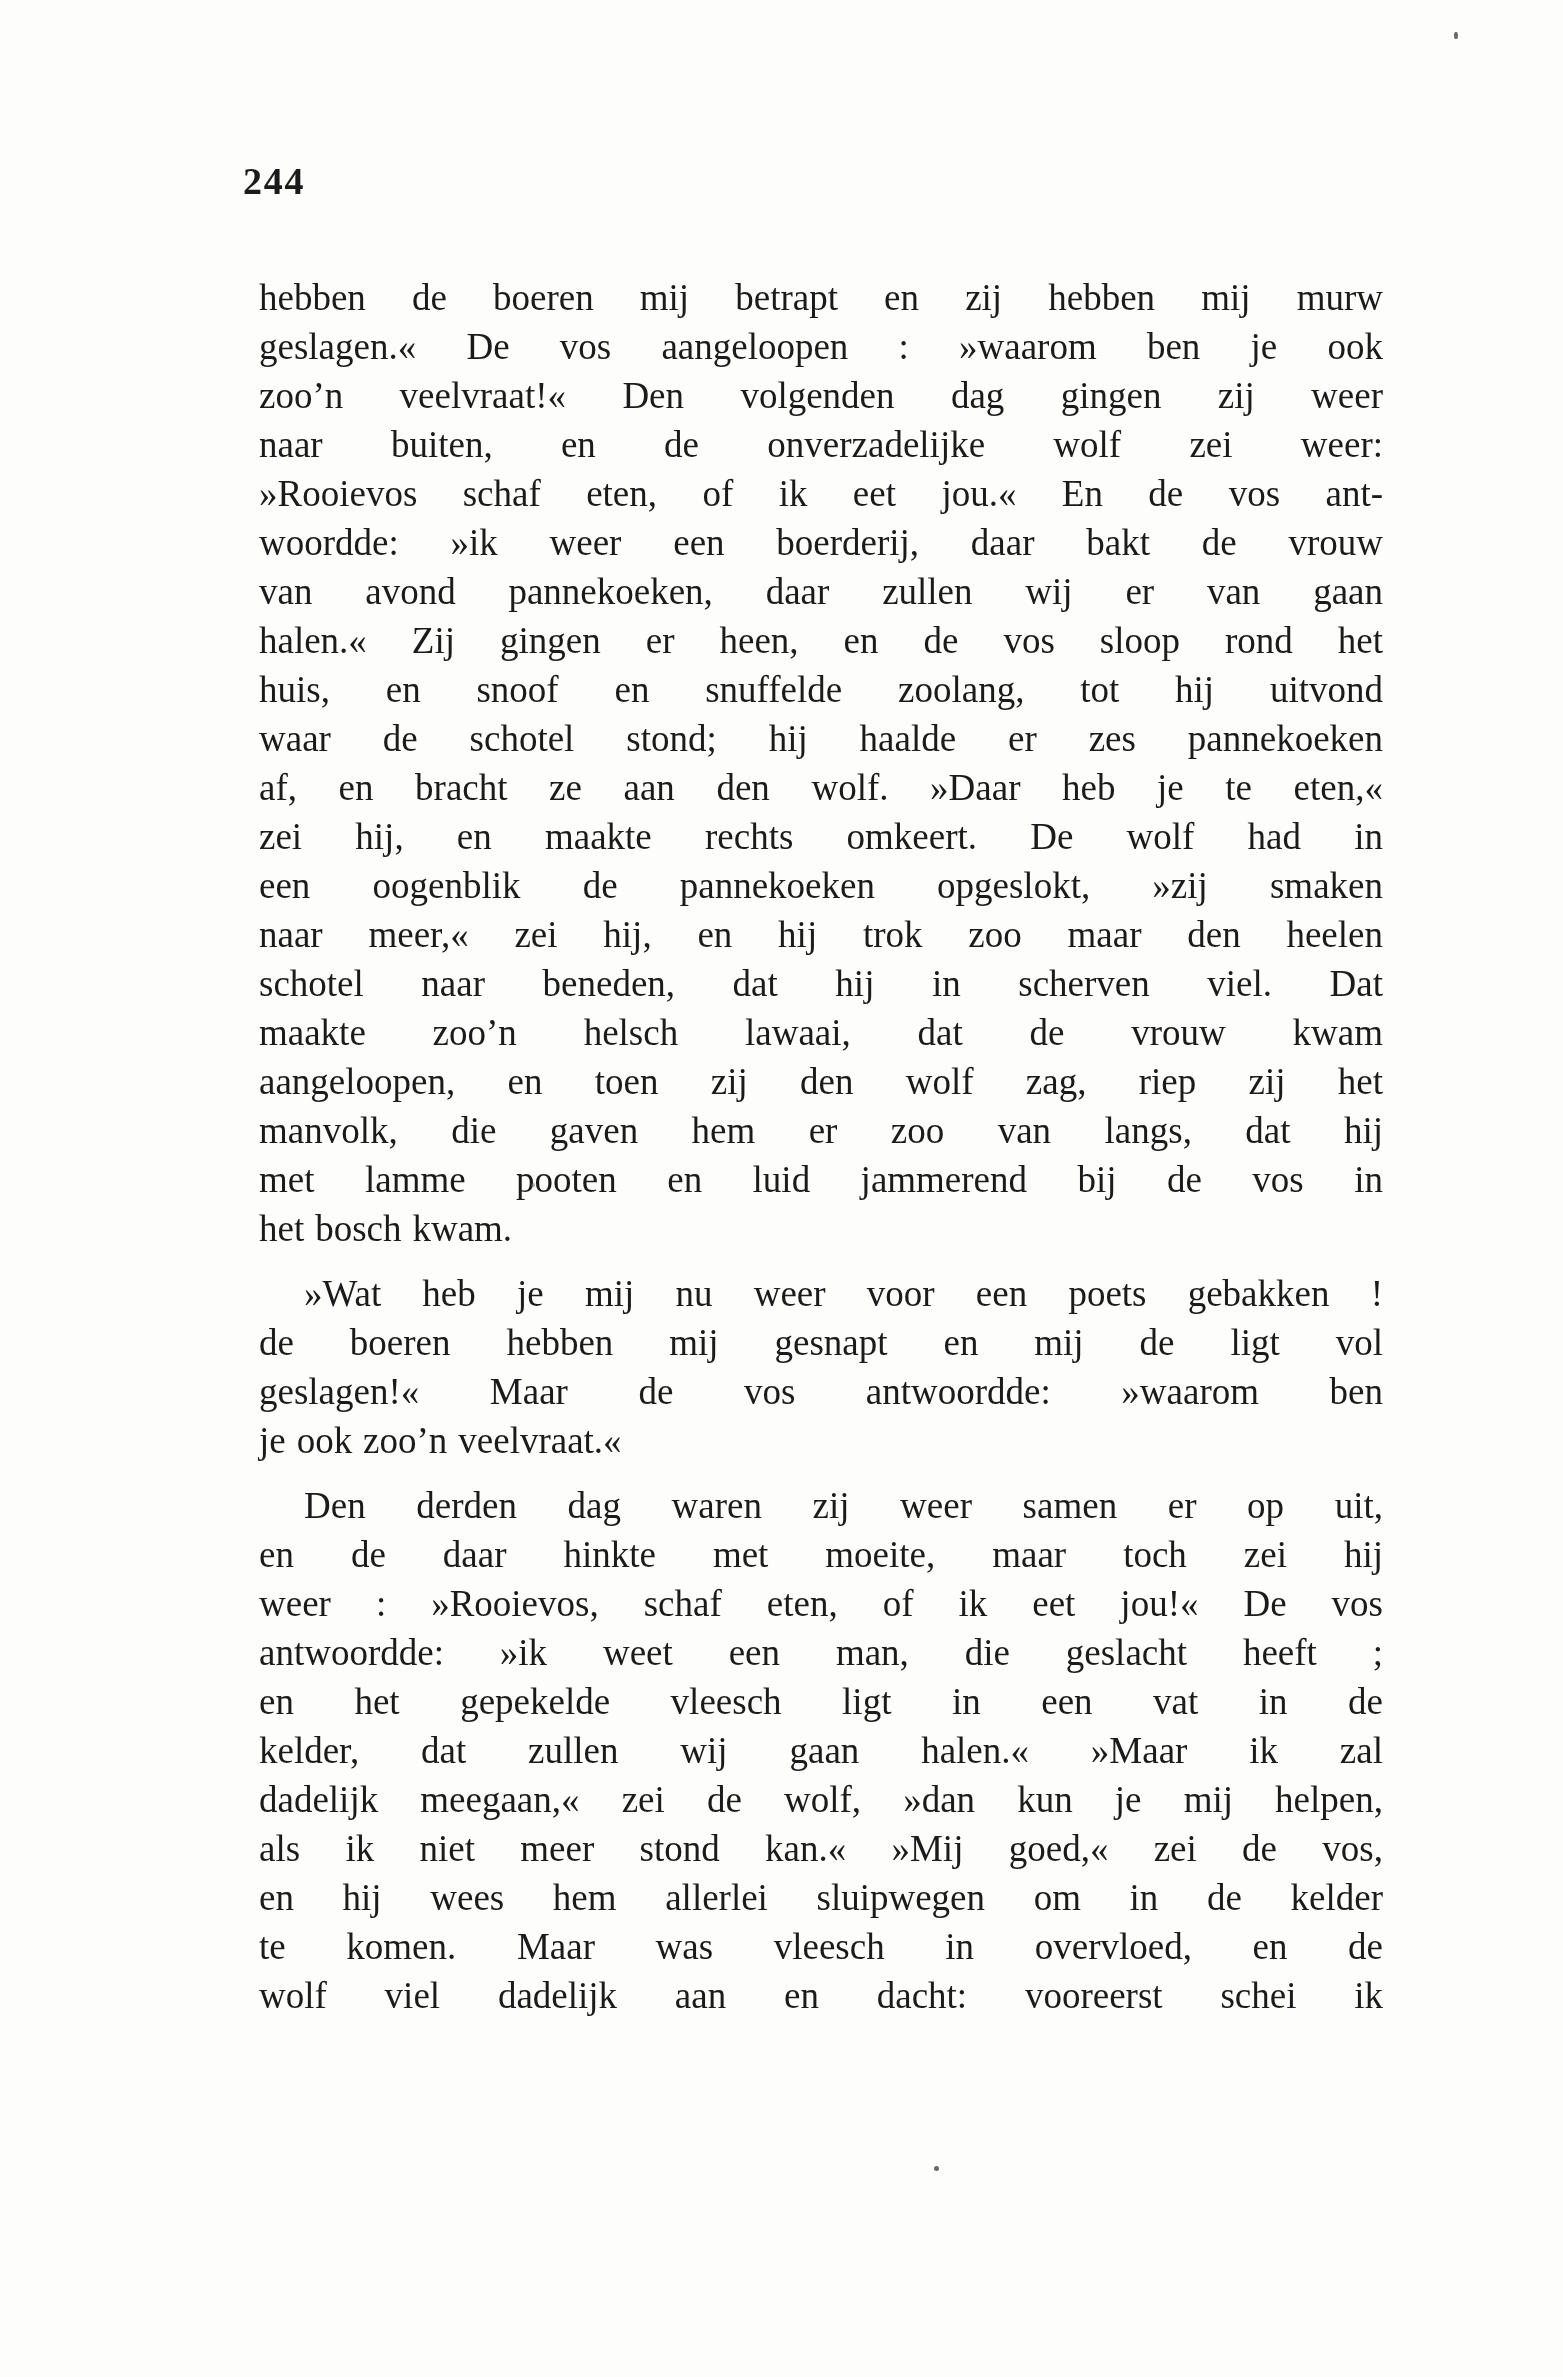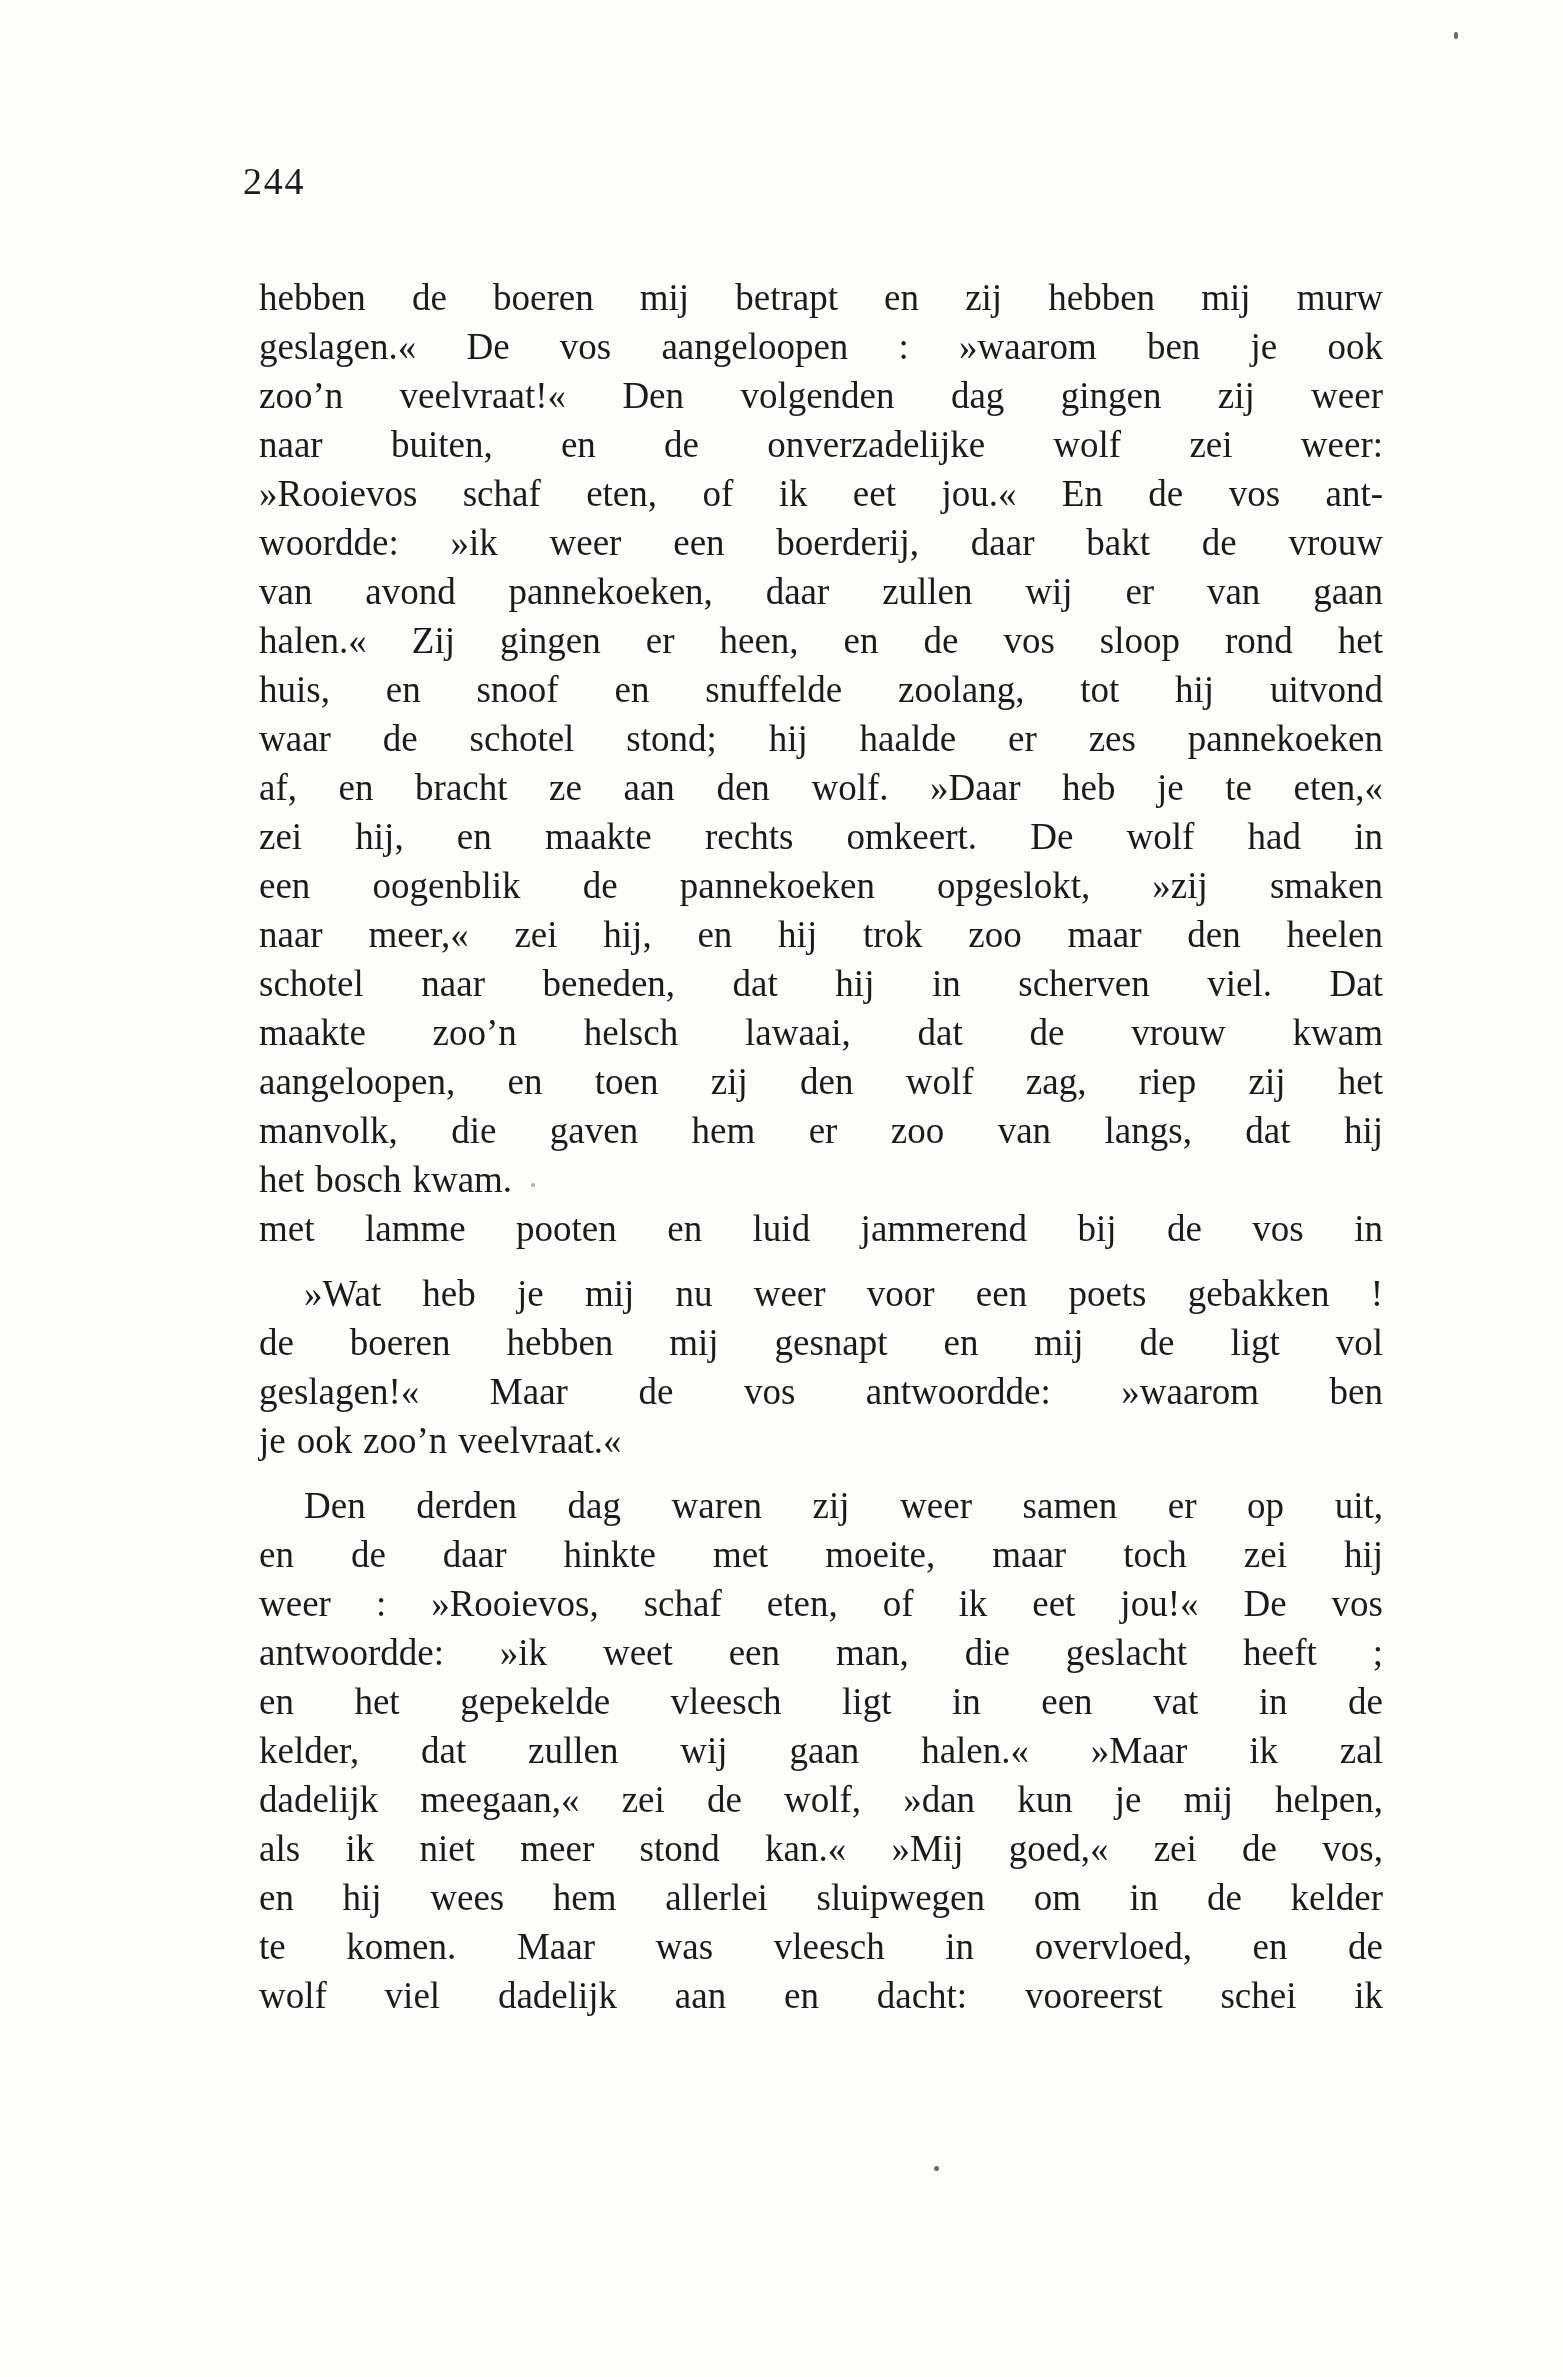--- a/index.html
+++ b/index.html
@@ -19,20 +19,21 @@
     position: absolute;
     inset: 0;
     background: #fdfdfb;
   }
   .page-number {
     position: absolute;
     left: 243px;
     top: 159px;
     font-size: 38px;
     letter-spacing: 1.7px;
+    font-weight: bold;
   }
   .text-block {
     position: absolute;
     left: 243px;
     top: 257px;
     width: 1156px;
   }
   .para {
     margin: 16px;
     padding: 0;
@@ -81,22 +82,22 @@
       <div class="line">huis, en snoof en snuffelde zoolang, tot hij uitvond</div>
       <div class="line">waar de schotel stond; hij haalde er zes pannekoeken</div>
       <div class="line">af, en bracht ze aan den wolf. »Daar heb je te eten,«</div>
       <div class="line">zei hij, en maakte rechts omkeert. De wolf had in</div>
       <div class="line">een oogenblik de pannekoeken opgeslokt, »zij smaken</div>
       <div class="line">naar meer,« zei hij, en hij trok zoo maar den heelen</div>
       <div class="line">schotel naar beneden, dat hij in scherven viel. Dat</div>
       <div class="line">maakte zoo’n helsch lawaai, dat de vrouw kwam</div>
       <div class="line">aangeloopen, en toen zij den wolf zag, riep zij het</div>
       <div class="line">manvolk, die gaven hem er zoo van langs, dat hij</div>
+      <div class="line">met lamme pooten en luid jammerend bij de vos in</div>
       <div class="line last">het bosch kwam.</div>
-      <div class="line">met lamme pooten en luid jammerend bij de vos in</div>
     </div>
 
     <div class="para">
       <div class="line indent">»Wat heb je mij nu weer voor een poets gebakken !</div>
       <div class="line">de boeren hebben mij gesnapt en mij de ligt vol</div>
       <div class="line">geslagen!« Maar de vos antwoordde: »waarom ben</div>
       <div class="line last">je ook zoo’n veelvraat.«</div>
     </div>
 
     <div class="para">

